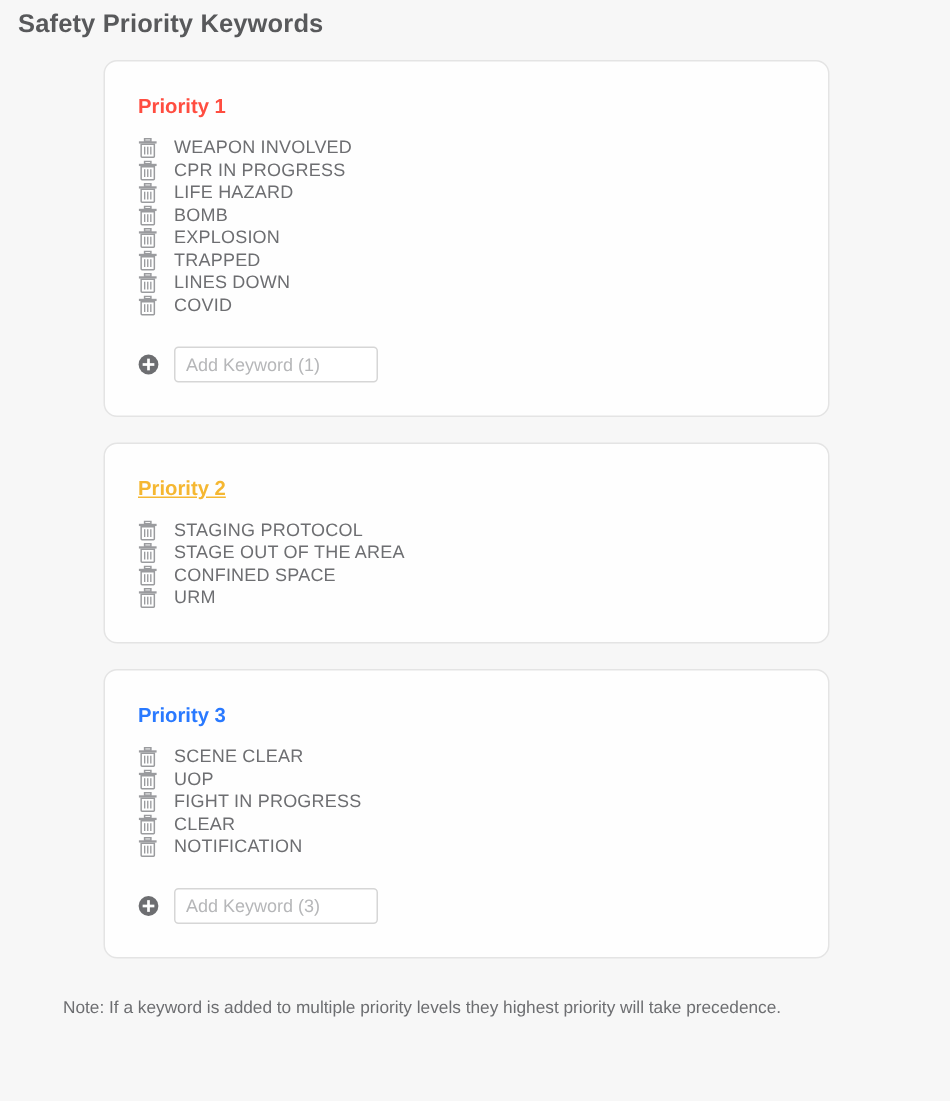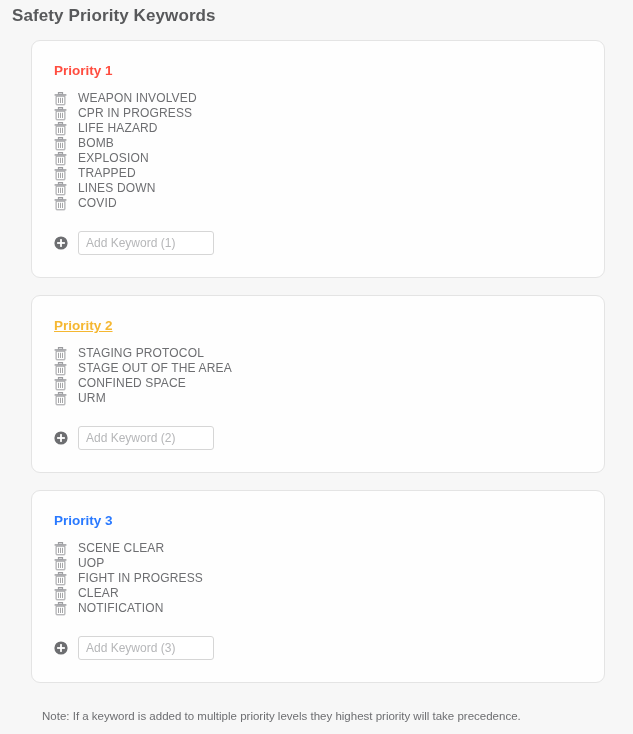--- a/index.html
+++ b/index.html
@@ -28,23 +28,24 @@
     line-height: 20px;
   }
   .cards {
     padding: 14px 20px 0 31px;
   }
   .card {
     background: #fefefe;
     border: 1px solid #e4e4e4;
     border-radius: 9px;
     box-sizing: border-box;
-    width: 574px;
+    width: 484px;
     padding: 22px 0 22px 0;
     margin-bottom: 17px;
+    margin-left: 38px;
   }
   .card-inner {
     padding: 0 22px;
   }
   .priority-heading {
     font-size: 13.5px;
     font-weight: bold;
     margin: 0 0 12px 0;
     line-height: 16px;
   }
@@ -297,30 +298,20 @@
                   <rect x="0.6" y="2.2" width="11.8" height="1.5" fill="#9a9b9e"></rect>
                   <path d="M2.1 4.2 h8.8 v8.0 a0.6 0.6 0 0 1 -0.6 0.6 h-7.6 a0.6 0.6 0 0 1 -0.6 -0.6 z" fill="none" stroke="#9a9b9e" stroke-width="1"></path>
                   <rect x="4.0" y="5.8" width="0.9" height="5.2" fill="#9a9b9e"></rect>
                   <rect x="6.05" y="5.8" width="0.9" height="5.2" fill="#9a9b9e"></rect>
                   <rect x="8.1" y="5.8" width="0.9" height="5.2" fill="#9a9b9e"></rect>
                 </svg>
               </span>
               <span class="keyword-label">URM</span>
             </li>
           </ul>
-          <div class="add-row">
-            <span class="plus-icon">
-              <svg width="14" height="14" viewBox="0 0 14 14" xmlns="http://www.w3.org/2000/svg">
-                <circle cx="7" cy="7" r="6.6" fill="#6d6e71"></circle>
-                <rect x="6.1" y="3.1" width="1.8" height="7.8" fill="#ffffff"></rect>
-                <rect x="3.1" y="6.1" width="7.8" height="1.8" fill="#ffffff"></rect>
-              </svg>
-            </span>
-            <input type="text" class="add-input" placeholder="Add Keyword (2)" style="">
-          </div>
         </div>
       </div>
       <div class="card">
         <div class="card-inner">
           <div class="priority-heading p3">Priority 3</div>
           <ul class="keyword-list">
             <li class="keyword-row">
               <span class="trash-icon">
                 <svg width="13" height="14" viewBox="0 0 13 14" xmlns="http://www.w3.org/2000/svg">
                   <rect x="4.4" y="0.5" width="4.2" height="1.6" fill="none" stroke="#9a9b9e" stroke-width="1"></rect>

